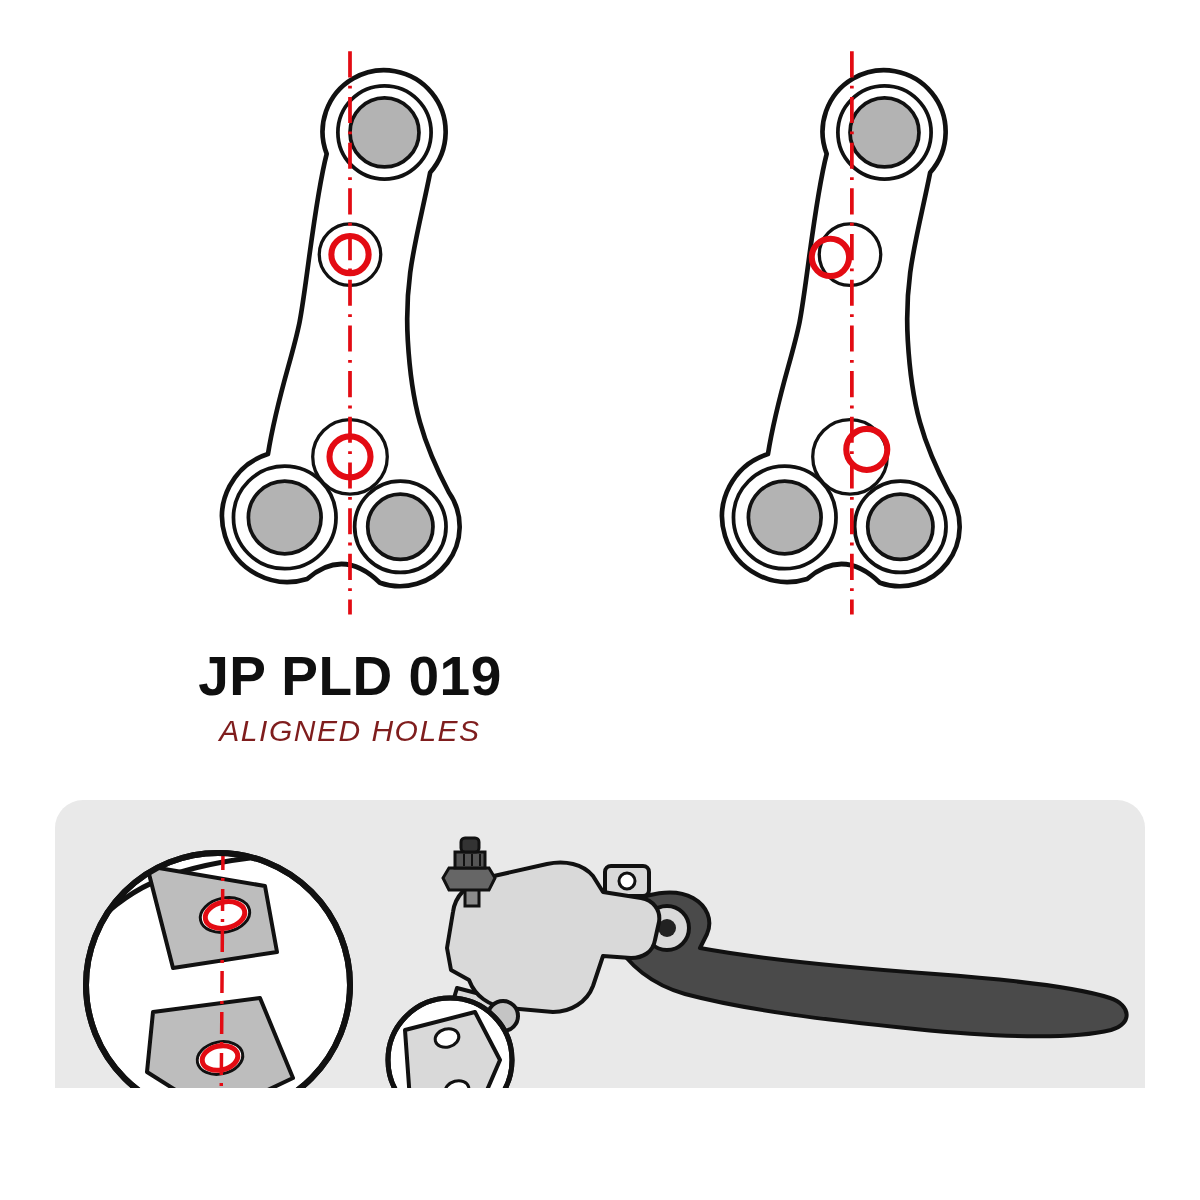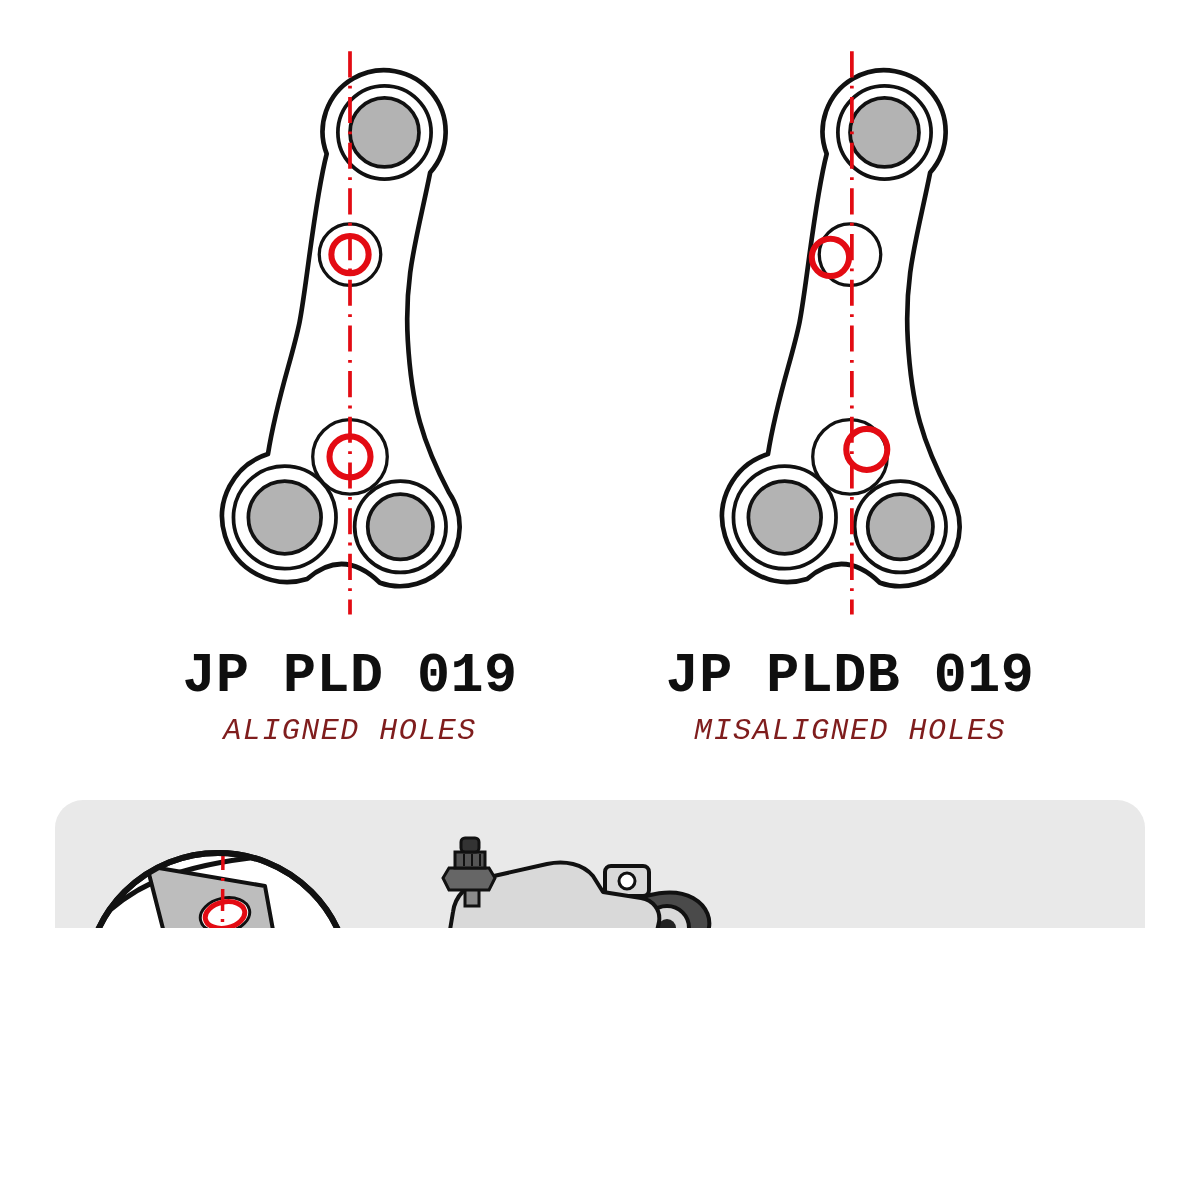--- a/index.html
+++ b/index.html
@@ -1,17 +1,17 @@
 <!DOCTYPE html>
 <html><head>
 <meta charset="utf-8">
 <style>
   html,body{margin:0;padding:0;background:#ffffff;}
-  .stage{position:relative;width:1200px;height:928px;background:#ffffff;overflow:hidden;
-         font-family:Liberation Mono, monospace;}
+  .stage{position:relative;width:1200px;height:1088px;background:#ffffff;overflow:hidden;
+         font-family:Liberation Sans, sans-serif;}
   .figures-row{position:absolute;left:100px;top:42px;width:1000px;display:flex;}
   .figure{width:500px;display:flex;flex-direction:column;align-items:center;margin:0;}
   .figure svg{display:block;}
   .caption{margin-top:28px;text-align:center;}
   .fig-title{font-size:55px;font-weight:800;letter-spacing:0.5px;color:#0f0f0f;line-height:1.05;}
   .fig-subtitle{margin-top:8px;font-size:30px;font-style:italic;font-weight:500;
                 letter-spacing:1.5px;color:#7f1d1d;}
   .panel{position:absolute;left:55px;top:800px;width:1090px;height:350px;border-radius:28px;
          background:#e9e9e9;}
   .panel svg{position:absolute;left:0;top:0;}
@@ -90,24 +90,20 @@
         <g>
           <circle cx="150" cy="228" r="33" fill="#ffffff" stroke="#111111" stroke-width="3.5"></circle>
           <circle cx="150" cy="445" r="40" fill="#ffffff" stroke="#111111" stroke-width="3.5"></circle>
         </g>
         <line x1="152" y1="10" x2="152" y2="614" stroke="#e30b13" stroke-width="4" stroke-dasharray="28 9 3 9"></line>
         <g>
           <circle cx="129" cy="231" r="20" fill="none" stroke="#e30b13" stroke-width="6.5"></circle>
           <circle cx="168" cy="437" r="22" fill="none" stroke="#e30b13" stroke-width="6.5"></circle>
         </g>
       </svg>
-      <figcaption class="caption">
-        <div class="fig-title">JP PLDB 019</div>
-        <div class="fig-subtitle">MISALIGNED HOLES</div>
-      </figcaption>
     </figure>
 
   </div>
 
   <div class="panel">
     <svg width="1090" height="350" viewBox="0 0 1090 350">
       <defs>
         <clipPath id="magClip">
             <circle cx="163" cy="185" r="132"></circle>
           </clipPath>

